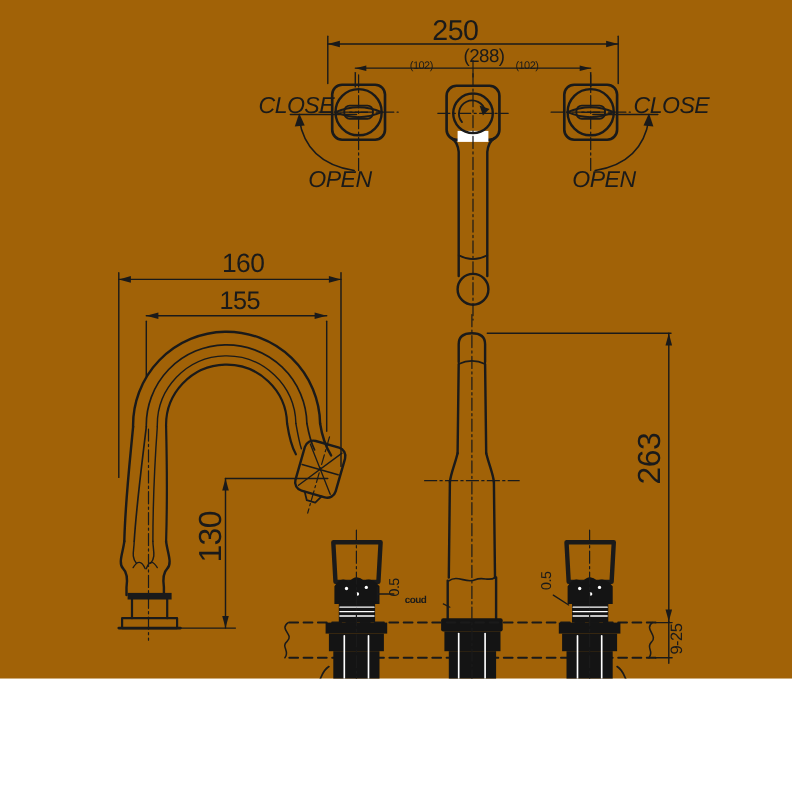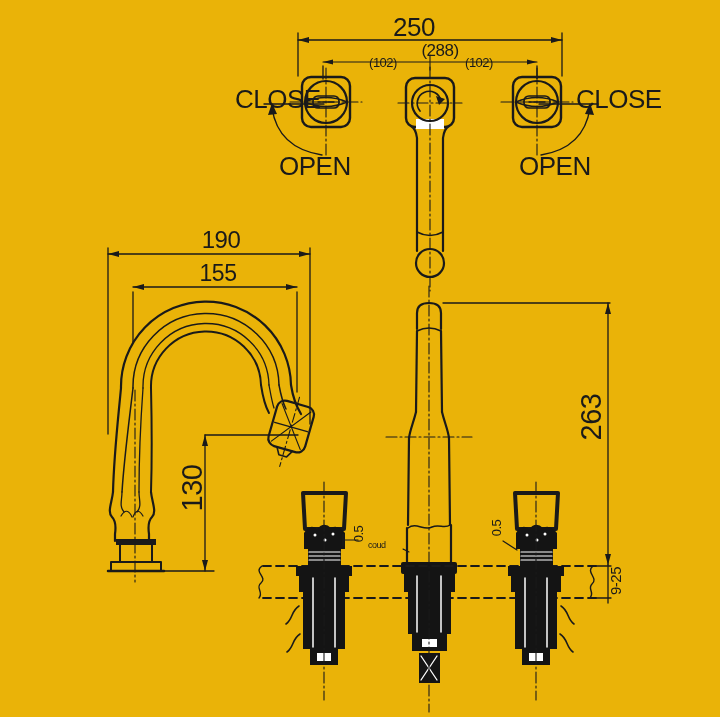--- a/index.html
+++ b/index.html
@@ -1,28 +1,28 @@
 <!DOCTYPE html>
 <html><head>
 <meta charset="utf-8">
 <style>
   html,body{margin:0;padding:0;background:#fff;}
   #stage{
-    position:relative;width:720px;height:717px;background:#eab308;overflow:hidden;
+    position:relative;width:720px;height:617px;background:#a16207;overflow:hidden;
     font-family:"Liberation Sans","DejaVu Sans",sans-serif;color:#1a1a1a;
   }
   #linework{position:absolute;left:0;top:0;}
   .lbl{position:absolute;color:#1a1a1a;white-space:nowrap;line-height:1;
        font-family:"Liberation Sans","DejaVu Sans",sans-serif;letter-spacing:-0.5px;}
   .c{text-align:center;}
   .rot{transform:rotate(-90deg);transform-origin:50% 50%;text-align:center;}
-  .f26{font-size:26px;} .f17{font-size:17px;} .f11{font-size:13px;}
-  .f20{font-size:26px;} .f24{font-size:24px;} .f23{font-size:23px;}
+  .f26{font-size:26px;} .f17{font-size:17px;} .f11{font-size:10px;}
+  .f20{font-size:21px;font-style:italic;} .f24{font-size:24px;} .f23{font-size:23px;}
   .f28{font-size:29px;} .f13{font-size:13px;} .f14{font-size:15px;}
-  .f9{font-size:9px;font-weight:normal;}
+  .f9{font-size:9px;font-weight:bold;}
 </style>
 </head>
 <body>
 
 <div id="stage">
 
 <svg id="linework" width="720" height="717" viewBox="0 0 720 717" fill="none" stroke="#1a1a1a" stroke-linecap="round" stroke-linejoin="round">
 
   <g>
 
@@ -257,21 +257,21 @@
 <div class="lbl c f26" style="left:384px;top:14px;width:60px;">250</div>
 <div class="lbl c f17" style="left:405px;top:42px;width:70px;">(288)</div>
 <div class="lbl c f11" style="left:363px;top:56px;width:40px;">(102)</div>
 <div class="lbl c f11" style="left:459px;top:56px;width:40px;">(102)</div>
 
 <div class="lbl f20" style="left:235px;top:86px;">CLOSE</div>
 <div class="lbl c f20" style="left:279px;top:153px;width:60px;">OPEN</div>
 <div class="lbl f20" style="left:576px;top:86px;">CLOSE</div>
 <div class="lbl c f20" style="left:519px;top:153px;width:60px;">OPEN</div>
 
-<div class="lbl c f24" style="left:191px;top:228px;width:60px;">190</div>
+<div class="lbl c f24" style="left:191px;top:228px;width:60px;">160</div>
 <div class="lbl c f23" style="left:188px;top:262px;width:60px;">155</div>
 <div class="lbl rot f28" style="left:161px;top:473px;width:64px;height:30px;">130</div>
 
 <div class="lbl rot f28" style="left:557px;top:402px;width:70px;height:30px;">263</div>
 <div class="lbl rot f13" style="left:343px;top:526px;width:34px;height:16px;">0.5</div>
 <div class="lbl rot f13" style="left:481px;top:520px;width:34px;height:16px;">0.5</div>
 <div class="lbl rot f14" style="left:594px;top:573px;width:44px;height:16px;">9-25</div>
 <div class="lbl f9" style="left:368px;top:541px;">coud</div>
 
 </div>

